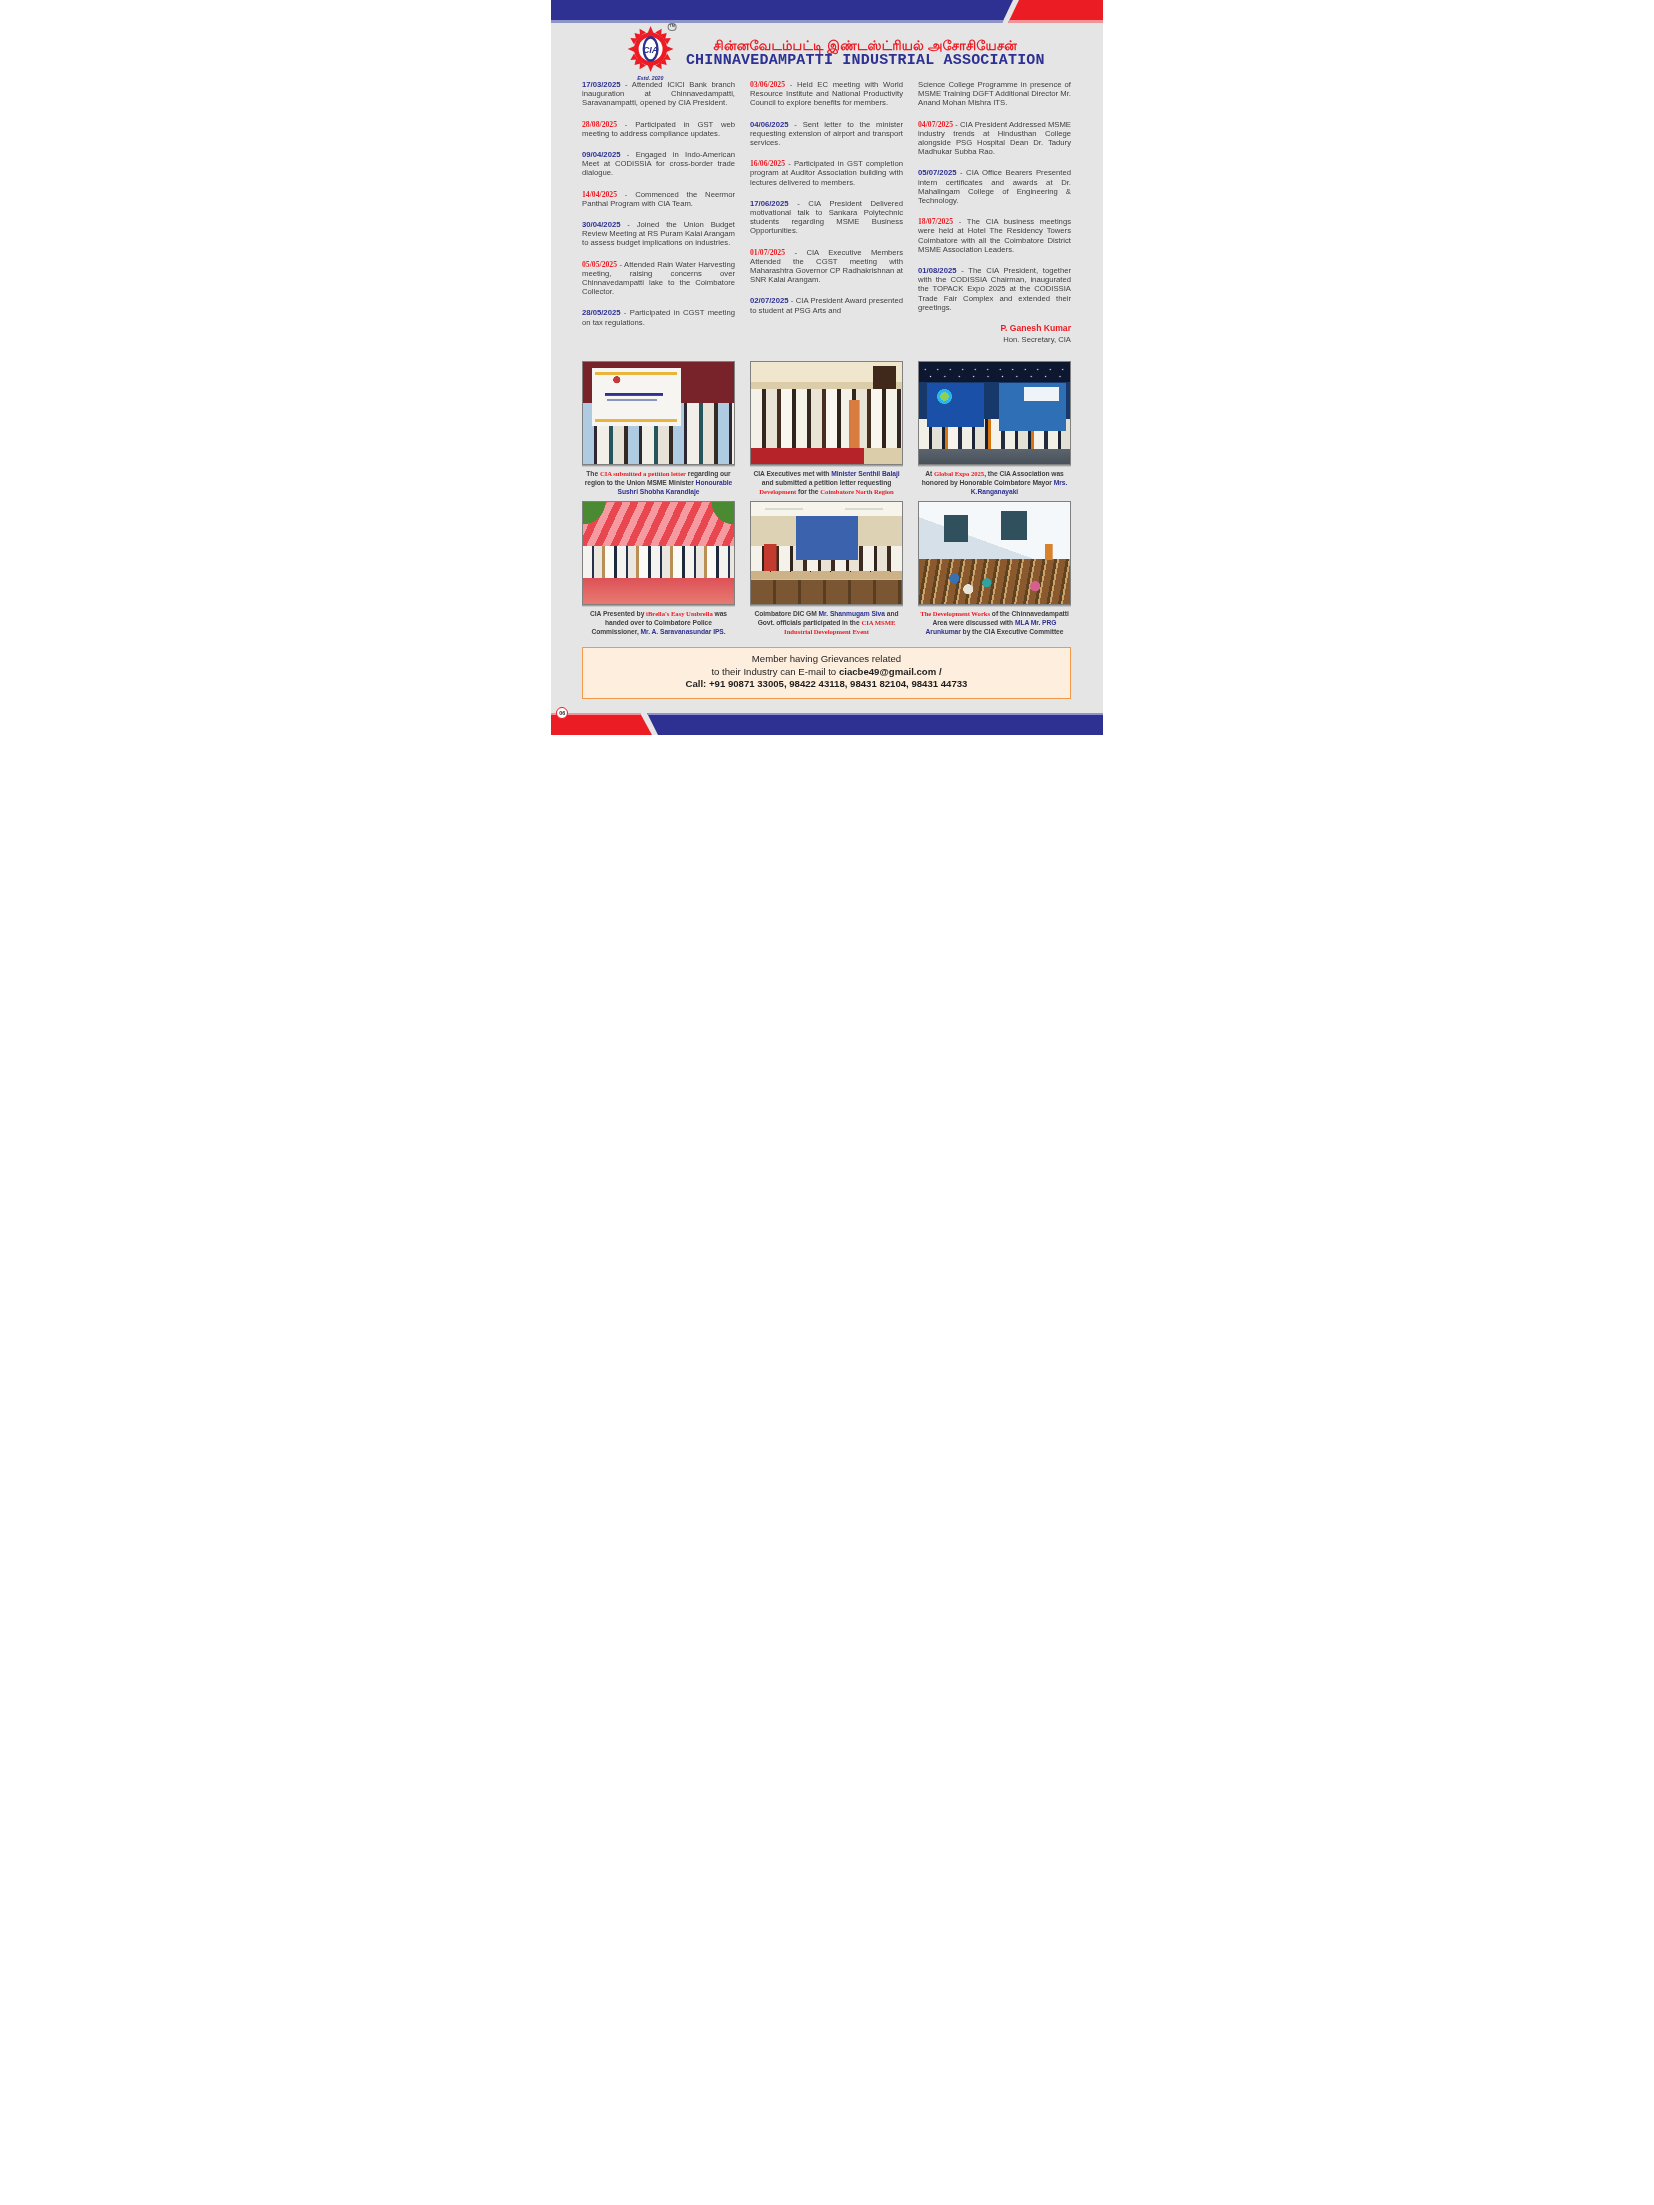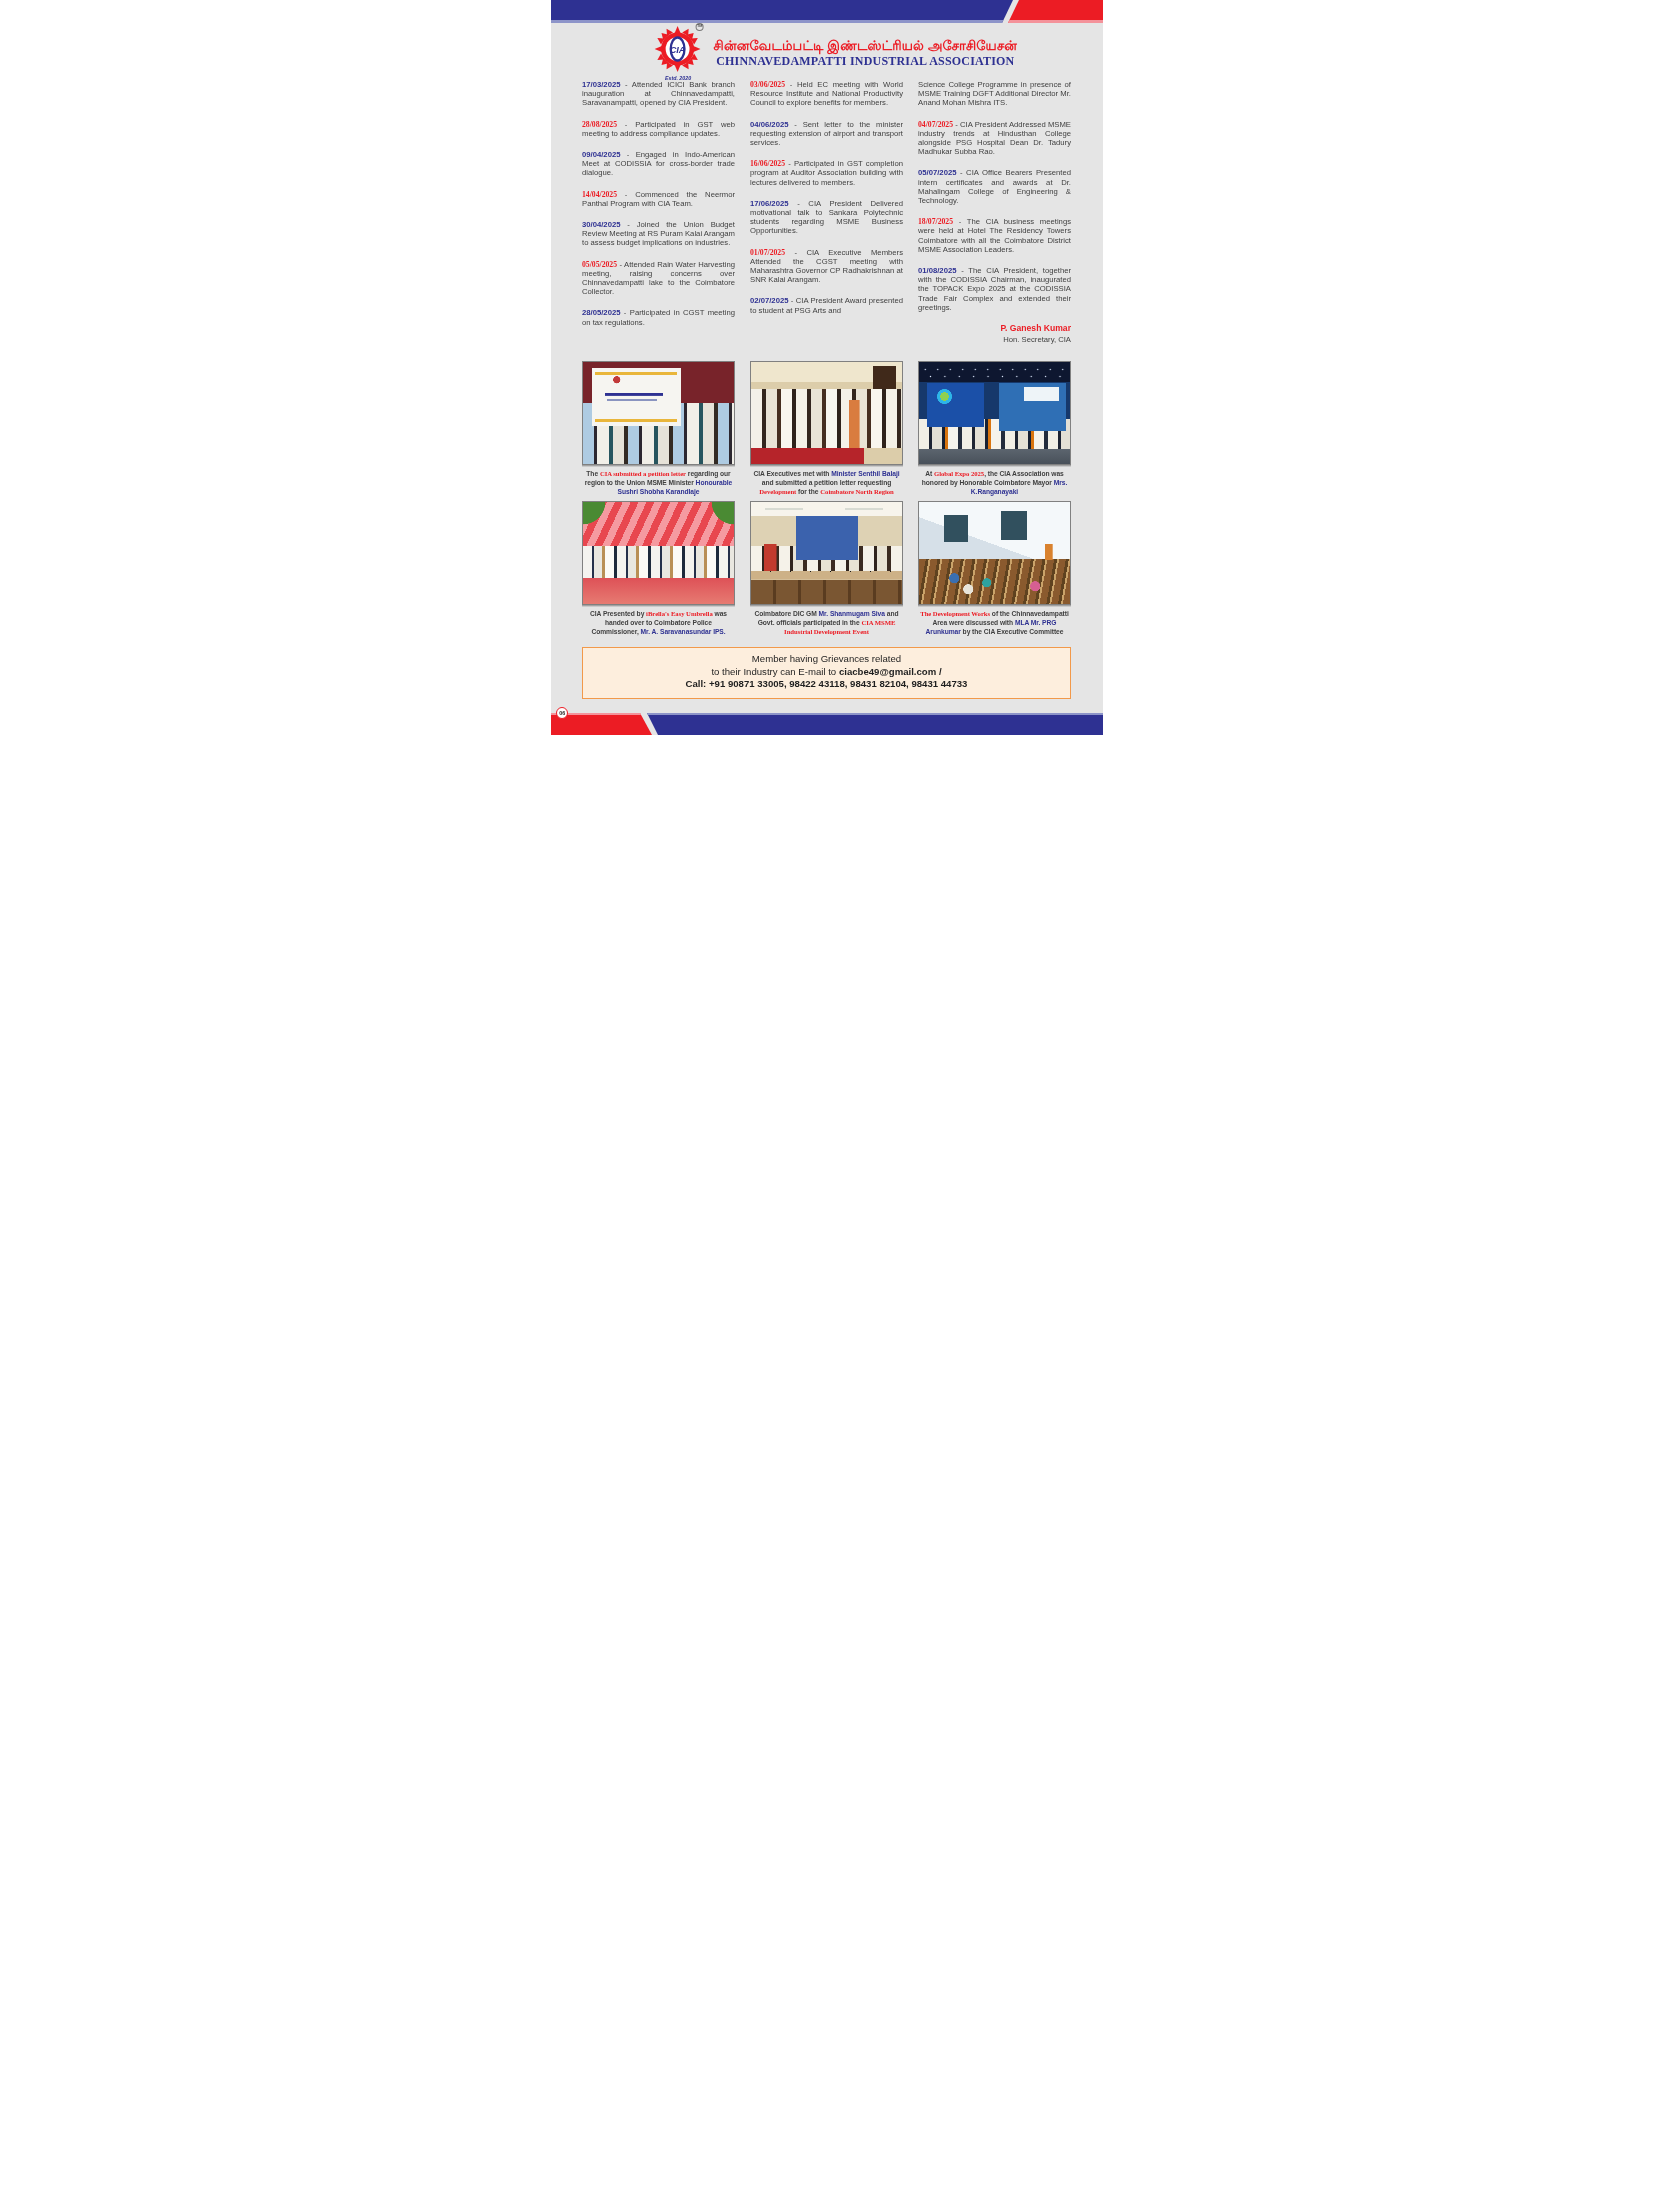--- a/index.html
+++ b/index.html
@@ -30,21 +30,21 @@
     background:#fff;border:1px solid var(--red);color:#222;font-size:5.3px;font-weight:700;
     display:flex;align-items:center;justify-content:center;z-index:5;}
 
   
   .header{position:absolute;top:26px;left:0;right:0;display:flex;justify-content:center;align-items:center;gap:11.5px;transform:translateX(8.6px);}
   .logo-wrap{position:relative;width:48px;text-align:center;flex:0 0 auto;}
   .logo-tm{position:absolute;top:-2.9px;right:-1.9px;font-size:3.8px;font-weight:700;color:#444;border:0.5px solid #777;border-radius:50%;padding:1px 0.5px;line-height:1;}
   .logo-estd{margin-top:1px;font-size:5.3px;font-weight:700;font-style:italic;color:var(--blue);}
   .titles{text-align:center;}
   .title-tamil{color:var(--red);font-weight:700;font-size:13px;line-height:16.3px;letter-spacing:0.2px;}
-  .title-english{color:var(--blue);font-family:Liberation Serif, serif;font-weight:700;font-size:12px;line-height:14.4px;letter-spacing:0.2px;}
+  .title-english{color:var(--blue);font-family:Liberation Mono, monospace;font-weight:700;font-size:15px;line-height:14.4px;letter-spacing:0.2px;}
 
   
   .news{position:absolute;top:80px;left:31px;width:489px;display:flex;gap:15px;}
   .col{flex:1 1 0;min-width:0;}
   .entry{margin:0 0 12px 0;text-align:justify;font-size:7.7px;line-height:9.2px;color:var(--dark);}
   .entry .date{font-weight:700;}
   [data-c="blue"]{color:var(--blue);}
   [data-c="red"]{color:var(--red);font-family:Liberation Serif, serif;}
   [data-c="dark"]{color:var(--dark);}
   .signature{text-align:right;margin-top:-1px;}

